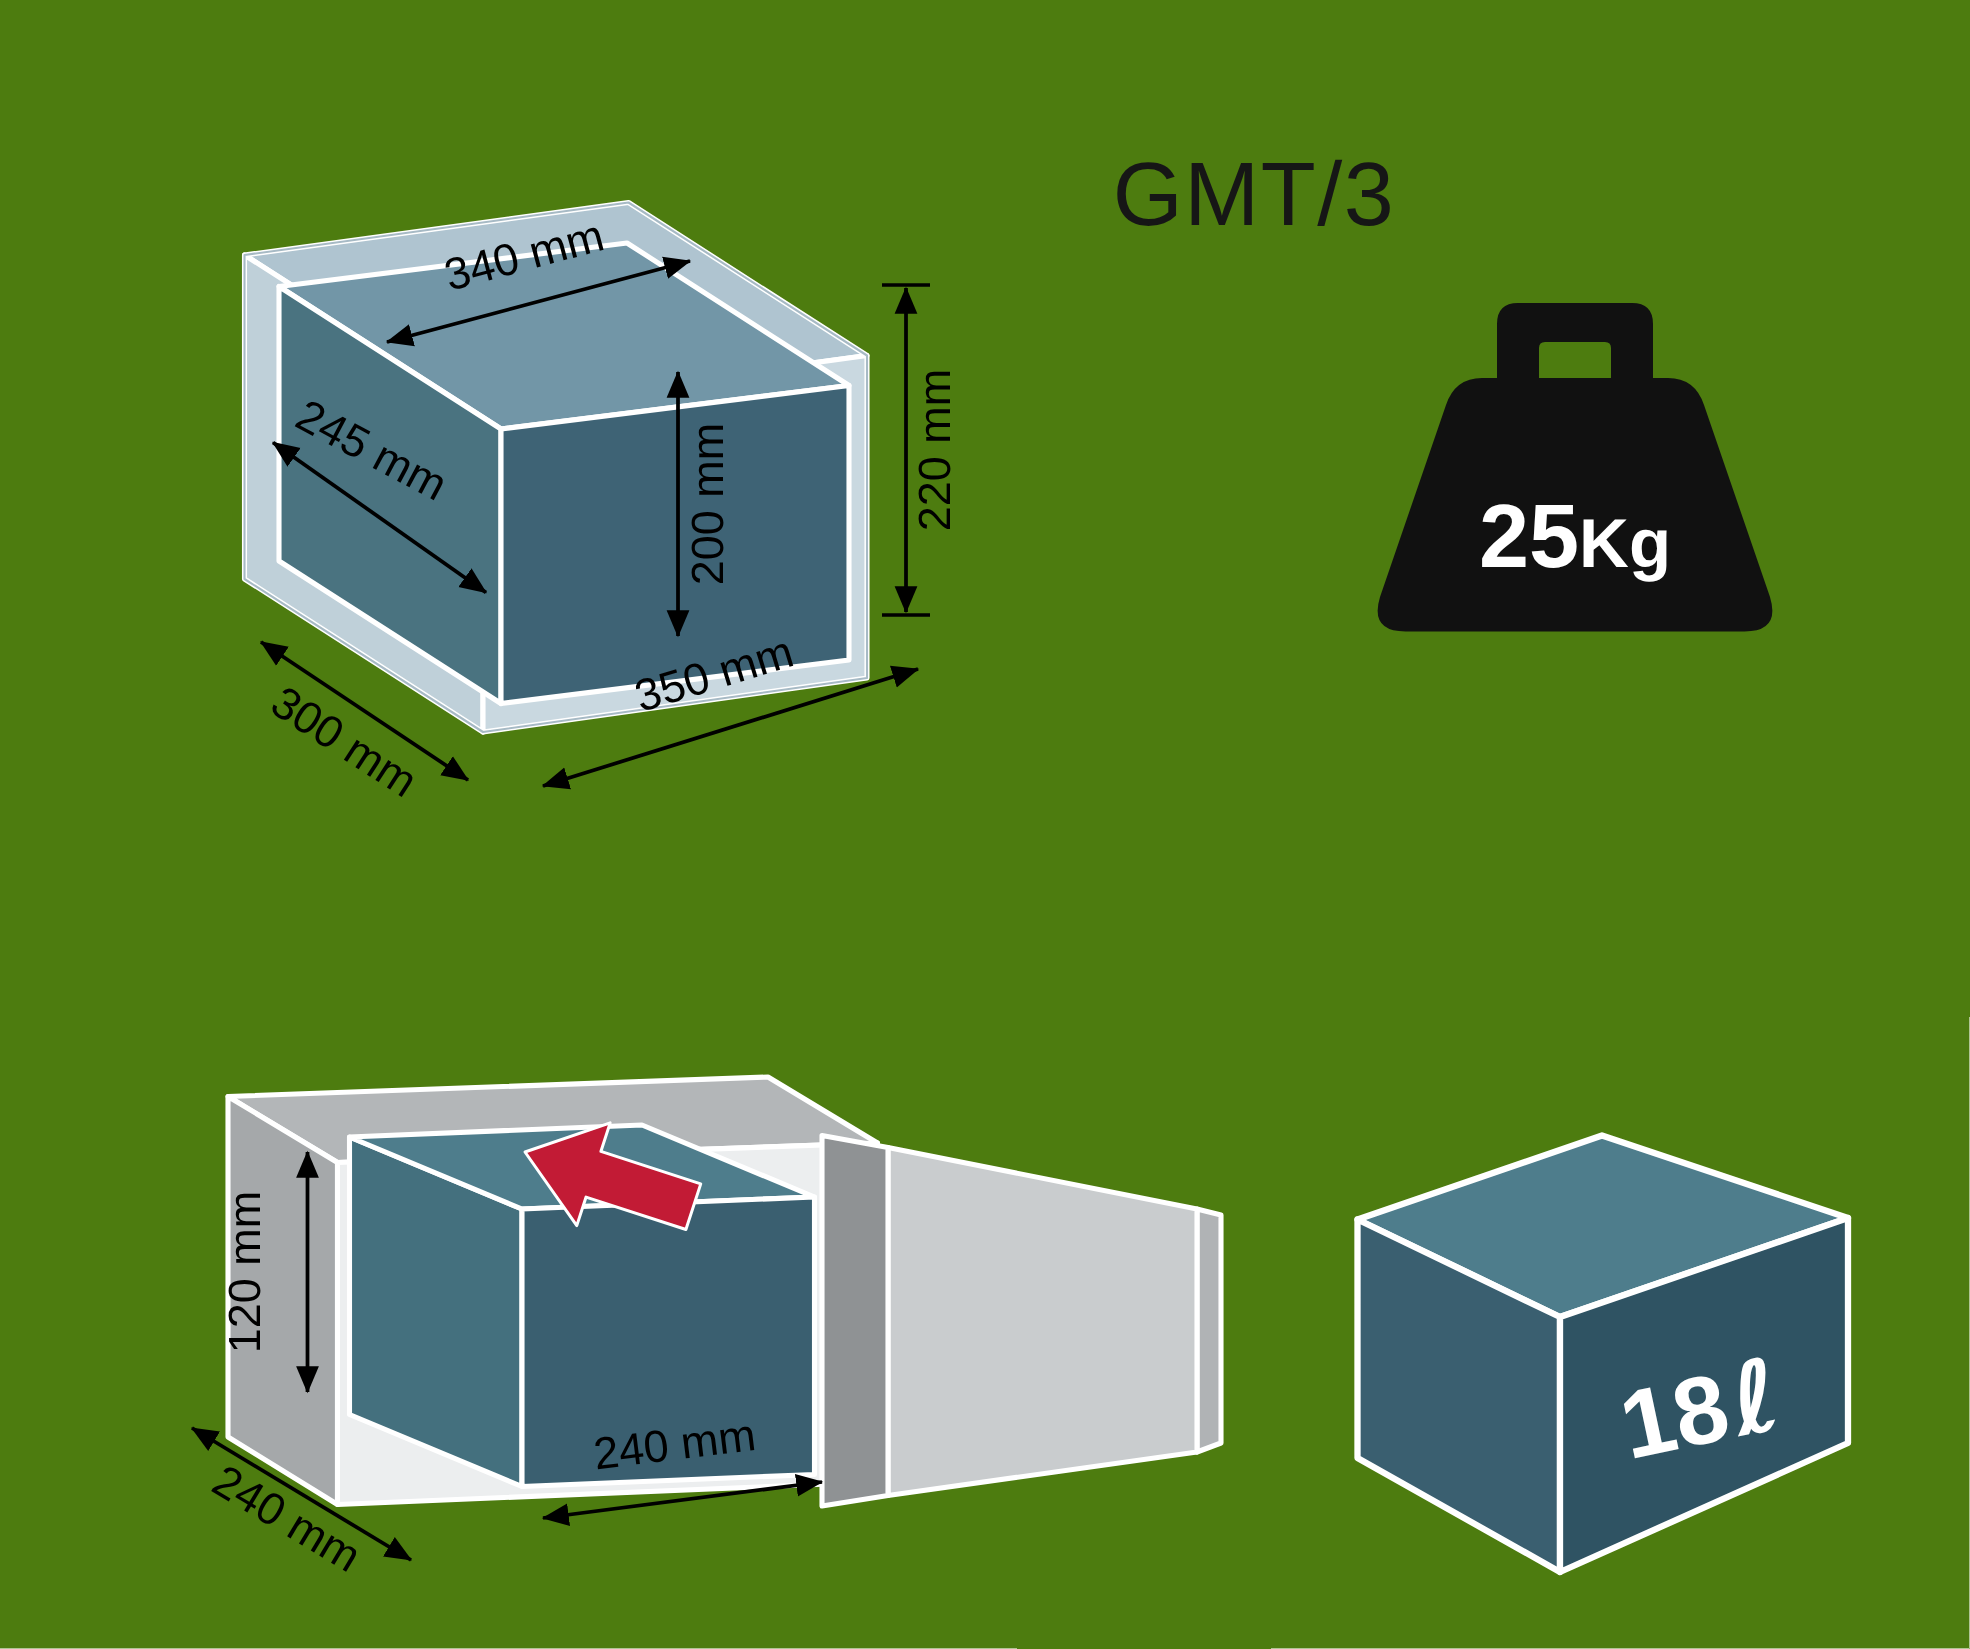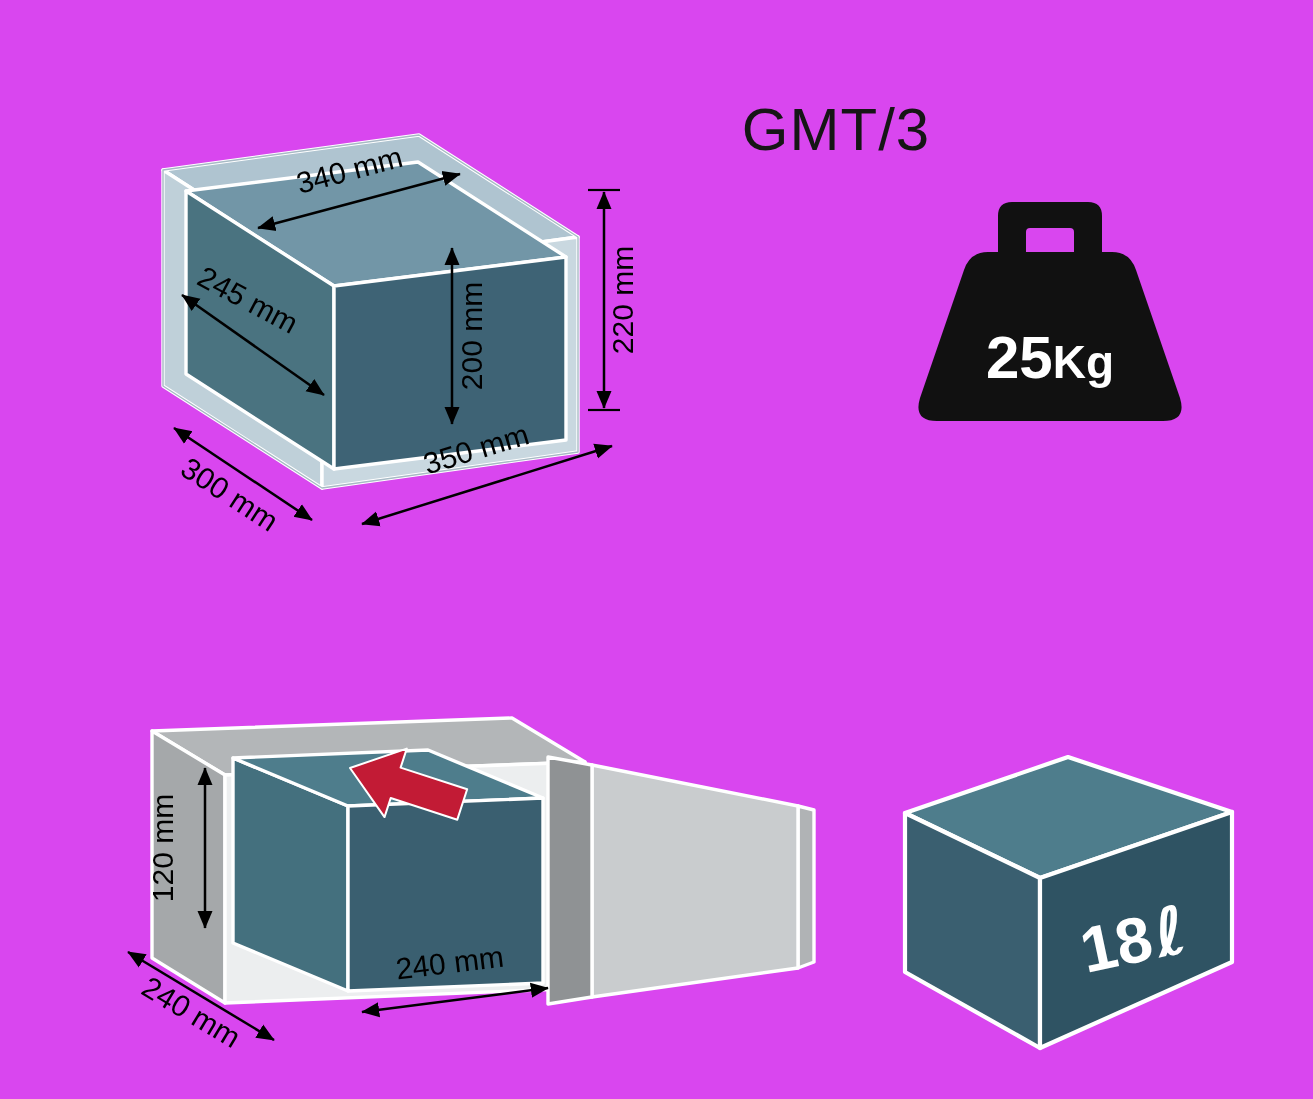--- a/index.html
+++ b/index.html
@@ -1,16 +1,16 @@
 <!DOCTYPE html>
 <html><head>
 <meta charset="utf-8">
 <style>
   html,body{margin:0;padding:0;background:#ffffff;}
-  .stage{position:relative;width:1313px;height:1099px;background:#d946ef;overflow:hidden;
+  .stage{position:relative;width:1313px;height:1099px;background:#4d7c0f;overflow:hidden;
          font-family:"Liberation Sans","DejaVu Sans",sans-serif;}
   svg{display:block;}
   .face{stroke:#ffffff;stroke-width:3.4;stroke-linejoin:round;}
   .face-thick{stroke:#ffffff;stroke-width:4.2;stroke-linejoin:round;}
   .sil{fill:none;stroke:#a7bac5;stroke-width:1.4;stroke-linejoin:round;}
   .dim{stroke:#000000;stroke-width:2.5;fill:none;}
   .tick{stroke:#000000;stroke-width:2.2;}
   .dlabel{font-size:30px;fill:#000000;text-anchor:middle;}
   .title{font-size:60px;fill:#161616;text-anchor:middle;letter-spacing:1px;}
   .wtext{fill:#ffffff;text-anchor:middle;font-weight:bold;}

